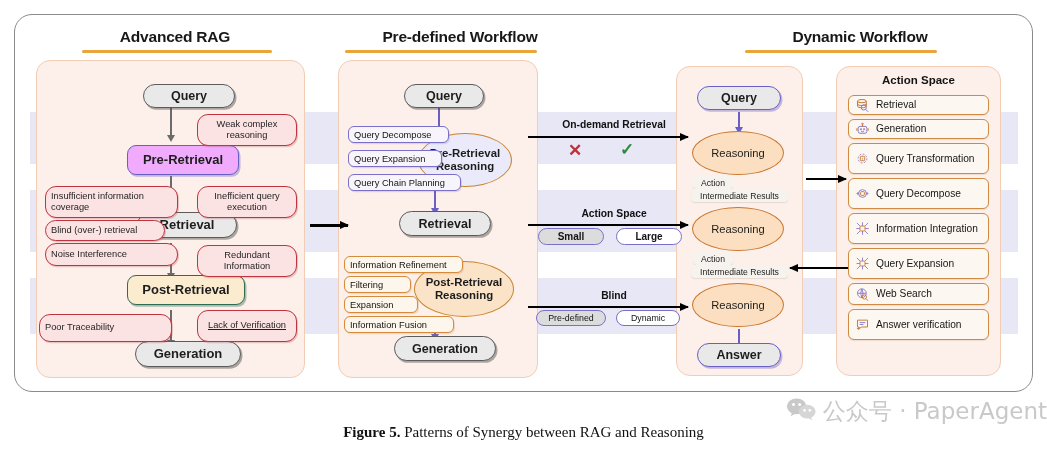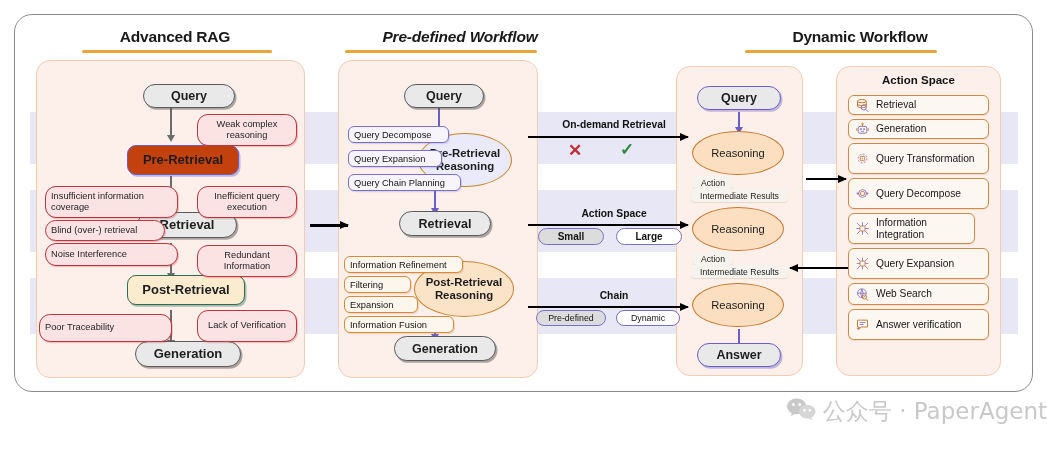--- a/index.html
+++ b/index.html
@@ -40,21 +40,21 @@
   
   .node{
     position:absolute;z-index:5;box-sizing:border-box;
     display:flex;align-items:center;justify-content:center;text-align:center;
     border-radius:9px;font-weight:700;color:#1d1d1d;
     line-height:1.12;
   }
   .node.grey{background:#e9e9e9;border:1.6px solid #5b5b5b;border-radius:13px;
     box-shadow:1.5px 1.8px 0 rgba(70,70,70,.45);}
   .node.grey.purple{border-color:#6a5fc4;box-shadow:1.5px 1.8px 0 rgba(106,95,196,.40);}
-  .node.lav{background:#c2410c;border:1.7px solid #6a5fc4;
+  .node.lav{background:#f0abfc;border:1.7px solid #6a5fc4;
     box-shadow:1.5px 1.8px 0 rgba(106,95,196,.40);}
   .node.cream{background:#fbeccf;border:1.7px solid #2f6b52;
     box-shadow:1.5px 1.8px 0 rgba(47,107,82,.40);}
 
   
   .issue{
     position:absolute;z-index:6;box-sizing:border-box;
     background:#fbe2e3;border:1.25px solid #c0343f;border-radius:11px;
     display:flex;align-items:center;justify-content:center;text-align:center;
     font-size:9.3px;color:#1f1f1f;line-height:1.2;padding:0 5px;
@@ -175,21 +175,21 @@
 
   <div class="figure-frame"></div>
 
   <div class="band" style="left:30px;top:112px;width:988px;height:52px;"></div>
   <div class="band" style="left:30px;top:190px;width:988px;height:62px;"></div>
   <div class="band" style="left:30px;top:278px;width:988px;height:56px;"></div>
 
   <div class="sec-title" style="left:55px;top:28px;width:240px;">Advanced RAG</div>
   <div class="sec-rule" style="left:82px;top:50px;width:190px;"></div>
 
-  <div class="sec-title" style="left:340px;top:28px;width:240px;font-style:italic;">Pre-defined Workflow</div>
+  <div class="sec-title" style="left:340px;top:28px;width:240px;">Pre-defined Workflow</div>
   <div class="sec-rule" style="left:345px;top:50px;width:192px;"></div>
 
   <div class="sec-title" style="left:740px;top:28px;width:240px;">Dynamic Workflow</div>
   <div class="sec-rule" style="left:745px;top:50px;width:192px;"></div>
 
   <div class="panel" style="left:36px;top:60px;width:269px;height:318px;"></div>
 
   <div class="varrow" style="left:170px;top:105px;height:32px;"></div>
   <div class="varrow" style="left:170px;top:176px;height:36px;"></div>
   <div class="varrow" style="left:170px;top:243px;height:32px;"></div>
@@ -198,21 +198,21 @@
   <div class="issue c" style="left:197px;top:114px;width:100px;height:32px;">Weak complex reasoning</div>
 
   <div class="issue left" style="left:45px;top:186px;width:133px;height:32px;">Insufficient information coverage</div>
   <div class="issue left" style="left:45px;top:220px;width:120px;height:21px;">Blind (over-) retrieval</div>
 
   <div class="issue c" style="left:197px;top:186px;width:100px;height:32px;">Inefficient query execution</div>
   <div class="issue left" style="left:45px;top:243px;width:133px;height:23px;">Noise Interference</div>
   <div class="issue c" style="left:197px;top:245px;width:100px;height:32px;">Redundant Information</div>
 
   <div class="issue left" style="left:39px;top:314px;width:133px;height:28px;">Poor Traceability</div>
-  <div class="issue c" style="left:197px;top:310px;width:100px;height:32px;">Lack of Verification</div>
+  <div class="issue c" style="left:197px;top:310px;width:100px;height:32px;text-decoration:underline;">Lack of Verification</div>
 
   <div class="node grey" style="left:143px;top:84px;width:92px;height:24px;font-size:12.5px;">Query</div>
   <div class="node lav" style="left:127px;top:145px;width:112px;height:30px;font-size:13px;">Pre-Retrieval</div>
   <div class="node grey" style="left:137px;top:212px;width:100px;height:26px;font-size:13px;">Retrieval</div>
   <div class="node cream" style="left:127px;top:275px;width:118px;height:30px;font-size:13px;">Post-Retrieval</div>
   <div class="node grey" style="left:135px;top:341px;width:106px;height:26px;font-size:13px;">Generation</div>
 
   <div class="conn-arrow" style="left:310px;top:224px;width:38px;height:2.5px;"></div>
 
   <div class="panel" style="left:338px;top:60px;width:200px;height:318px;"></div>
@@ -240,21 +240,21 @@
   <div class="conn-label" style="left:534px;top:119px;width:160px;">On-demand Retrieval</div>
   <div class="conn-arrow" style="left:528px;top:136px;width:160px;"></div>
   <div class="mark x" style="left:568px;top:142px;">✕</div>
   <div class="mark v" style="left:620px;top:141px;">✓</div>
 
   <div class="conn-label" style="left:534px;top:208px;width:160px;">Action Space</div>
   <div class="conn-arrow" style="left:528px;top:224px;width:160px;"></div>
   <div class="cpill sel" style="left:538px;top:228px;width:66px;height:17px;">Small</div>
   <div class="cpill un" style="left:616px;top:228px;width:66px;height:17px;">Large</div>
 
-  <div class="conn-label" style="left:534px;top:290px;width:160px;">Chain</div>
+  <div class="conn-label" style="left:534px;top:290px;width:160px;">Blind</div>
   <div class="conn-arrow" style="left:528px;top:306px;width:160px;"></div>
   <div class="cpill sel small" style="left:536px;top:310px;width:70px;height:16px;">Pre-defined</div>
   <div class="cpill un small" style="left:616px;top:310px;width:64px;height:16px;">Dynamic</div>
 
   <div class="panel" style="left:676px;top:66px;width:127px;height:310px;"></div>
 
   <div class="node grey purple" style="left:697px;top:86px;width:84px;height:24px;font-size:12.5px;">Query</div>
   <div class="varrow purple" style="left:738px;top:112px;height:17px;"></div>
 
   <div class="ellipse peach" style="left:692px;top:131px;width:92px;height:44px;font-size:11.2px;font-weight:400;">Reasoning</div>
@@ -320,21 +320,21 @@
       <svg width="15" height="15" viewBox="0 0 24 24" fill="none" stroke="#8b7bc8" stroke-width="1.5">
         <circle cx="12" cy="12" r="6.2"></circle>
         <rect x="9" y="9" width="6" height="6" rx="1.3" stroke="#c9762e"></rect>
         <path d="M2.5 12h3.3M18.2 12h3.3"></path>
         <path d="M4 9.5l2 2.5-2 2.5M20 9.5l-2 2.5 2 2.5"></path>
       </svg>
     </span>
     <span class="tx">Query Decompose</span>
   </div>
 
-  <div class="as-item" style="left:848px;top:213px;width:127px;height:31px;">
+  <div class="as-item" style="left:848px;top:213px;width:141px;height:31px;">
     <span class="ic">
       <svg width="15" height="15" viewBox="0 0 24 24" fill="none" stroke="#8b7bc8" stroke-width="1.4">
         <rect x="8" y="8" width="8" height="8" rx="1.4" stroke="#c9762e"></rect>
         <path d="M3 3l5 5M21 3l-5 5M3 21l5-5M21 21l-5-5"></path>
         <path d="M2 12h6M16 12h6M12 2v6M12 16v6"></path>
       </svg>
     </span>
     <span class="tx">Information Integration</span>
   </div>
 
@@ -402,20 +402,23 @@
     <path d="M735 202 C 740 208, 742 210, 745 213" fill="none" stroke="#b0732f" stroke-width="1.8" stroke-linecap="round"></path>
     <path d="M745 213 l -4.4 -0.8 l 0.6 4.4 z" fill="#b0732f"></path>
 
     <path d="M712 249 C 713 256, 722 257, 730 259" fill="none" stroke="#b0732f" stroke-width="1.8" stroke-linecap="round"></path>
     <path d="M734 260 C 740 262, 745 266, 748 272" fill="none" stroke="#b0732f" stroke-width="1.8" stroke-linecap="round"></path>
     <path d="M748 272 l -4.2 -1.4 l 1 4.4 z" fill="#b0732f"></path>
     <path d="M735 278 C 740 284, 742 286, 745 289" fill="none" stroke="#b0732f" stroke-width="1.8" stroke-linecap="round"></path>
     <path d="M745 289 l -4.4 -0.8 l 0.6 4.4 z" fill="#b0732f"></path>
   </svg>
 
+  <div class="caption">
+    <b>Figure 5.</b><span> Patterns of Synergy between RAG and Reasoning</span>
+  </div>
 
   <div class="wm">
     <span>
       <svg width="30" height="24" viewBox="0 0 34 26" fill="#c9c9c9">
         <ellipse cx="12" cy="10" rx="11" ry="9"></ellipse>
         <path d="M7 17l-2 4 5-2z"></path>
         <ellipse cx="24" cy="16" rx="9.5" ry="7.8" fill="#d6d6d6"></ellipse>
         <path d="M28 22l2 3.5-4.5-1.8z" fill="#d6d6d6"></path>
         <circle cx="8.5" cy="8" r="1.7" fill="#fff"></circle>
         <circle cx="15.5" cy="8" r="1.7" fill="#fff"></circle>

